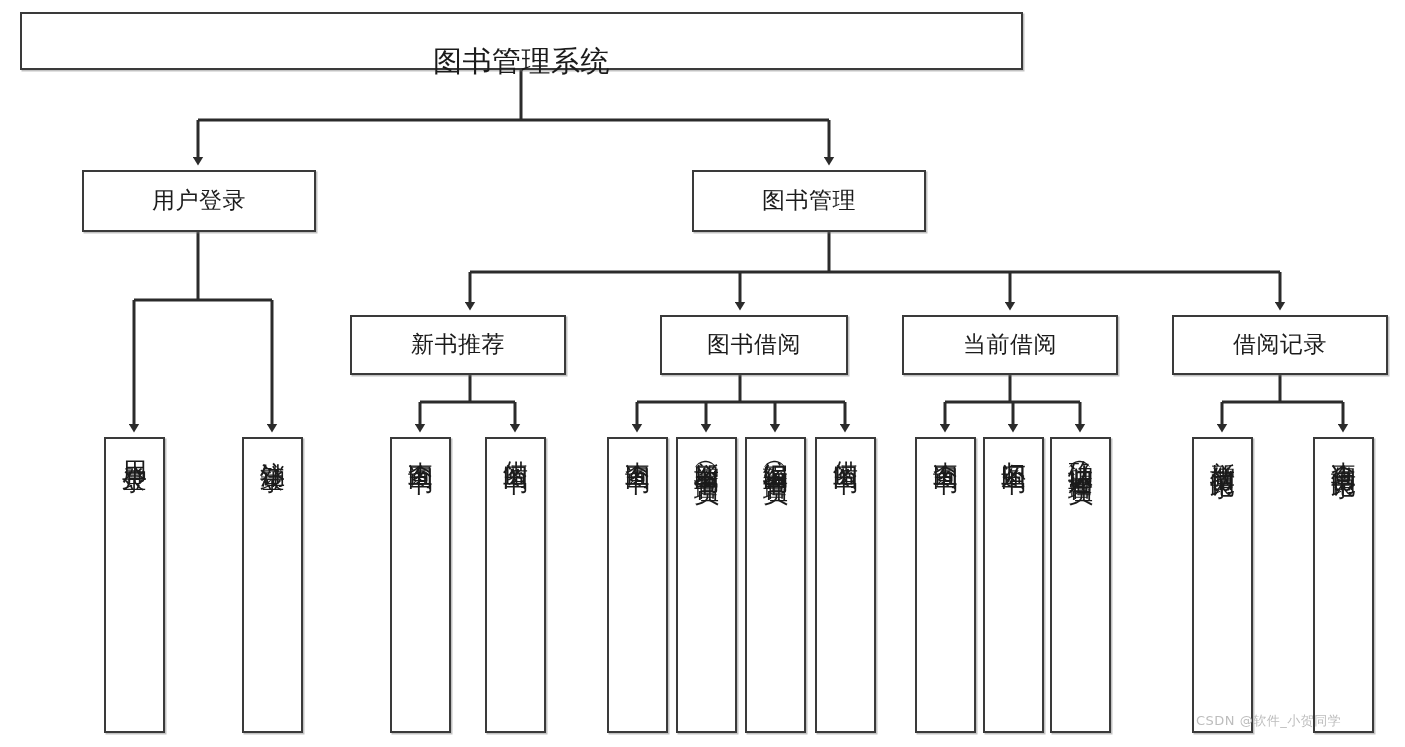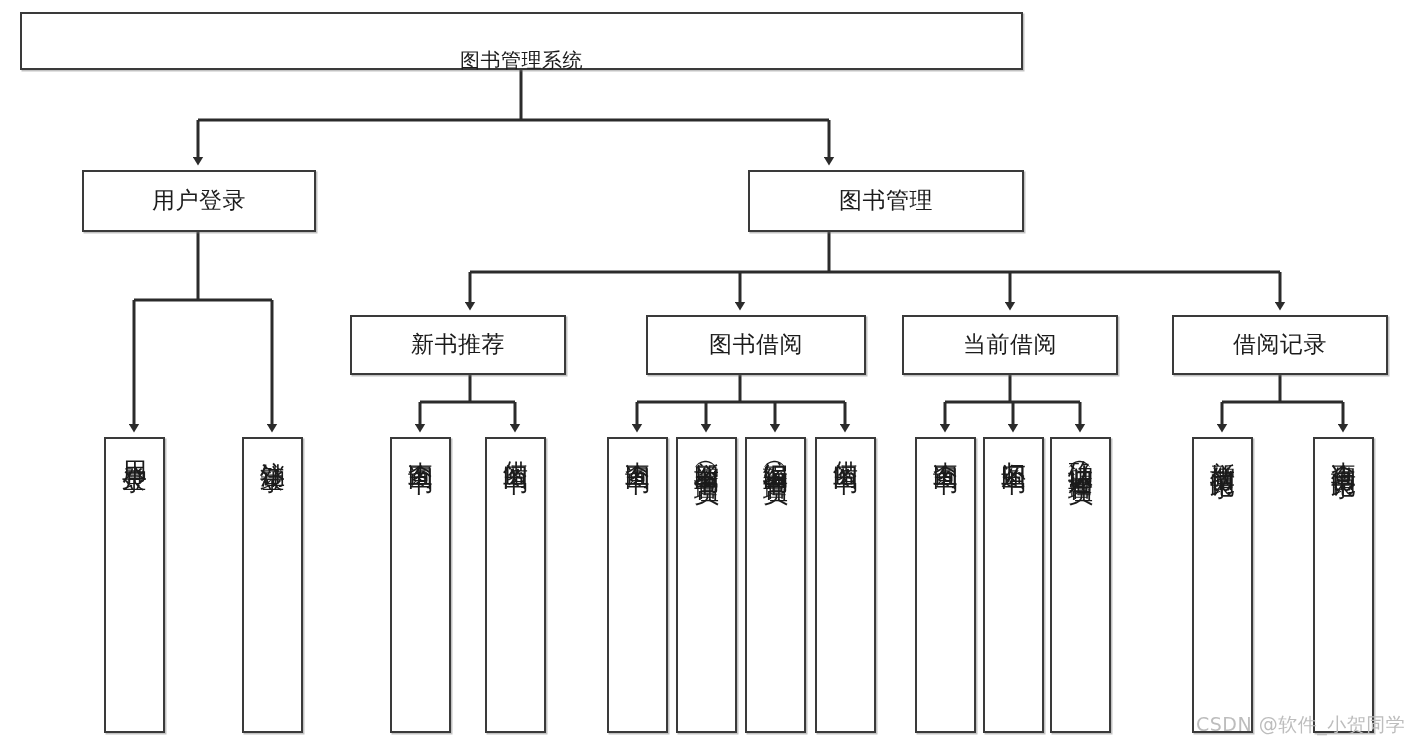--- a/index.html
+++ b/index.html
@@ -39,40 +39,40 @@
     text-align: center;
     line-height: 1.18;
     white-space: nowrap;
   }
   
   .node.horiz .node-label {
     font-size: 23px;
     letter-spacing: 0.5px;
   }
   .node.root .node-label {
-    font-size: 20px;
+    font-size: 29px;
     margin-top: 40px;
   }
   
   .node.vert {
     align-items: flex-start;
     padding-top: 2px;
   }
   .node.vert .node-label {
     writing-mode: vertical-rl;
     text-orientation: upright;
     font-size: 25px;
     line-height: 1;
     letter-spacing: 3px;
     height: auto;
     max-height: 100%;
   }
   .watermark {
     position: absolute;
-    font-size: 19px;
+    font-size: 13px;
     color: #bdbdbd;
     white-space: nowrap;
     letter-spacing: 0.5px;
   }
 </style>
 </head>
 <body>
 
 <div id="canvas">
 
@@ -127,28 +127,28 @@
     </g>
   </svg>
 
   <div class="node horiz root" style="left:20px; top:12px; width:1003px; height:58px;">
     <span class="node-label">图书管理系统</span>
   </div>
 
   <div class="node horiz" style="left:82px; top:170px; width:234px; height:62px;">
     <span class="node-label">用户登录</span>
   </div>
-  <div class="node horiz" style="left:748px; top:170px; width:276px; height:62px;">
+  <div class="node horiz" style="left:692px; top:170px; width:234px; height:62px;">
     <span class="node-label">图书管理</span>
   </div>
 
   <div class="node horiz" style="left:350px; top:315px; width:216px; height:60px;">
     <span class="node-label">新书推荐</span>
   </div>
-  <div class="node horiz" style="left:646px; top:315px; width:220px; height:60px;">
+  <div class="node horiz" style="left:660px; top:315px; width:188px; height:60px;">
     <span class="node-label">图书借阅</span>
   </div>
   <div class="node horiz" style="left:1172px; top:315px; width:216px; height:60px;">
     <span class="node-label">借阅记录</span>
   </div>
   <div class="node horiz" style="left:902px; top:315px; width:216px; height:60px;">
     <span class="node-label">当前借阅</span>
   </div>
 
   <div class="node vert" style="left:104px; top:437px; width:61px; height:296px;">

